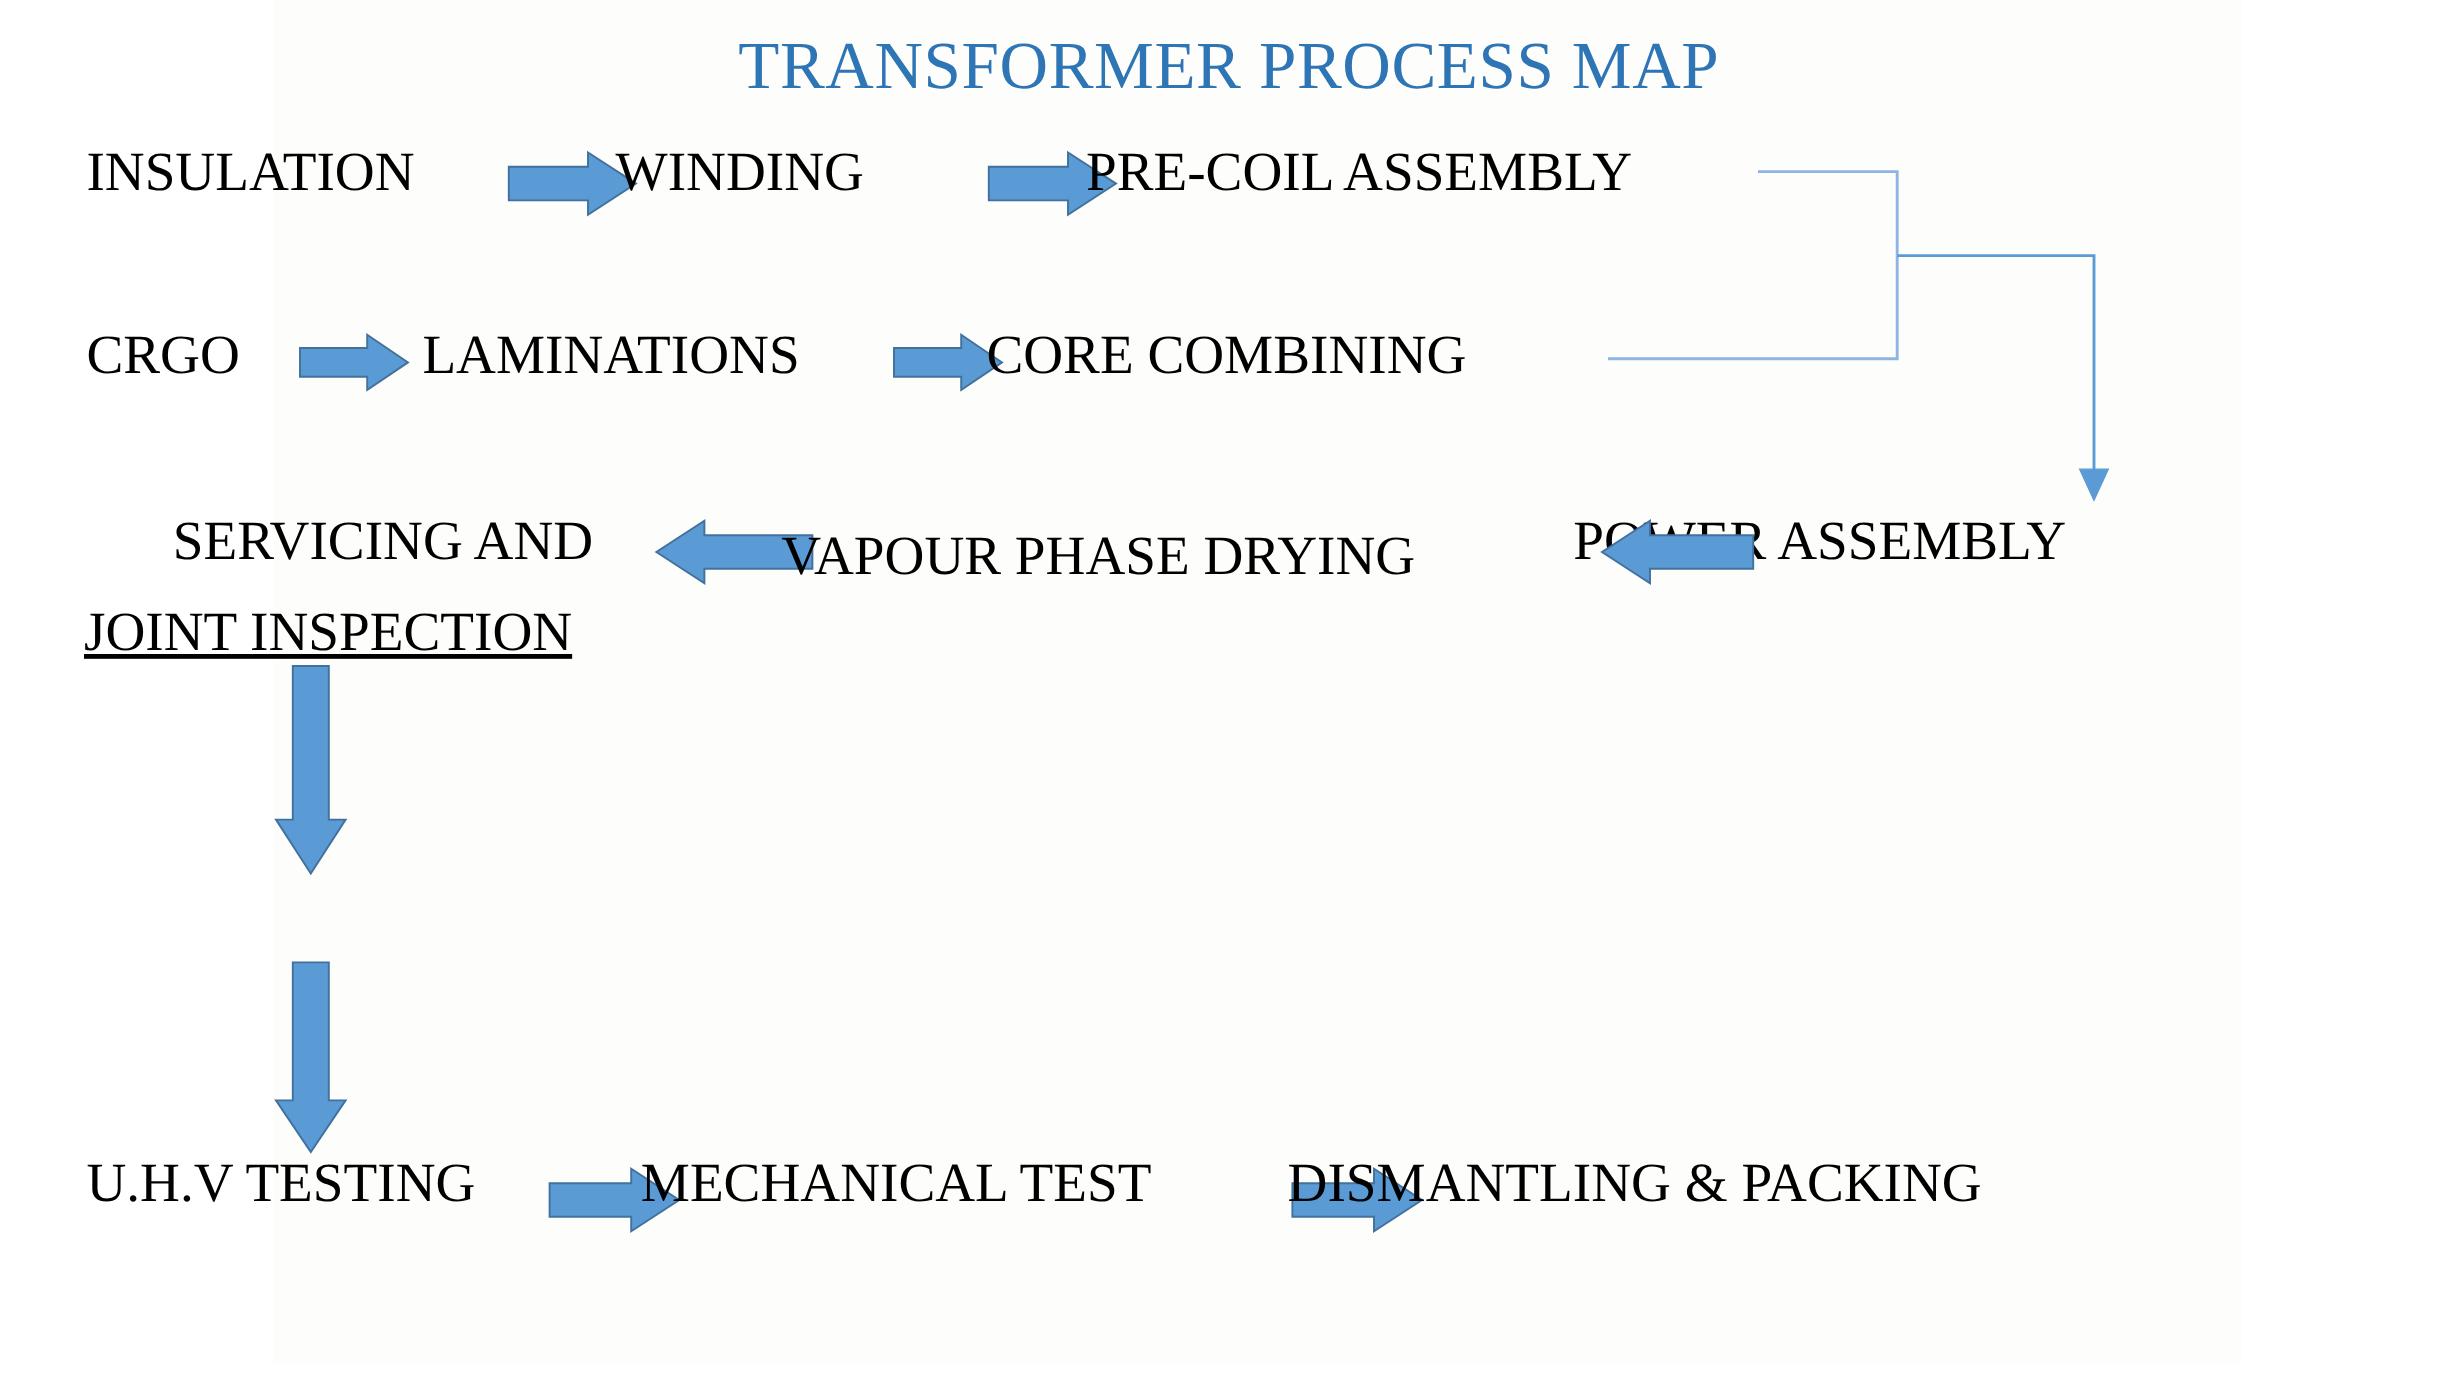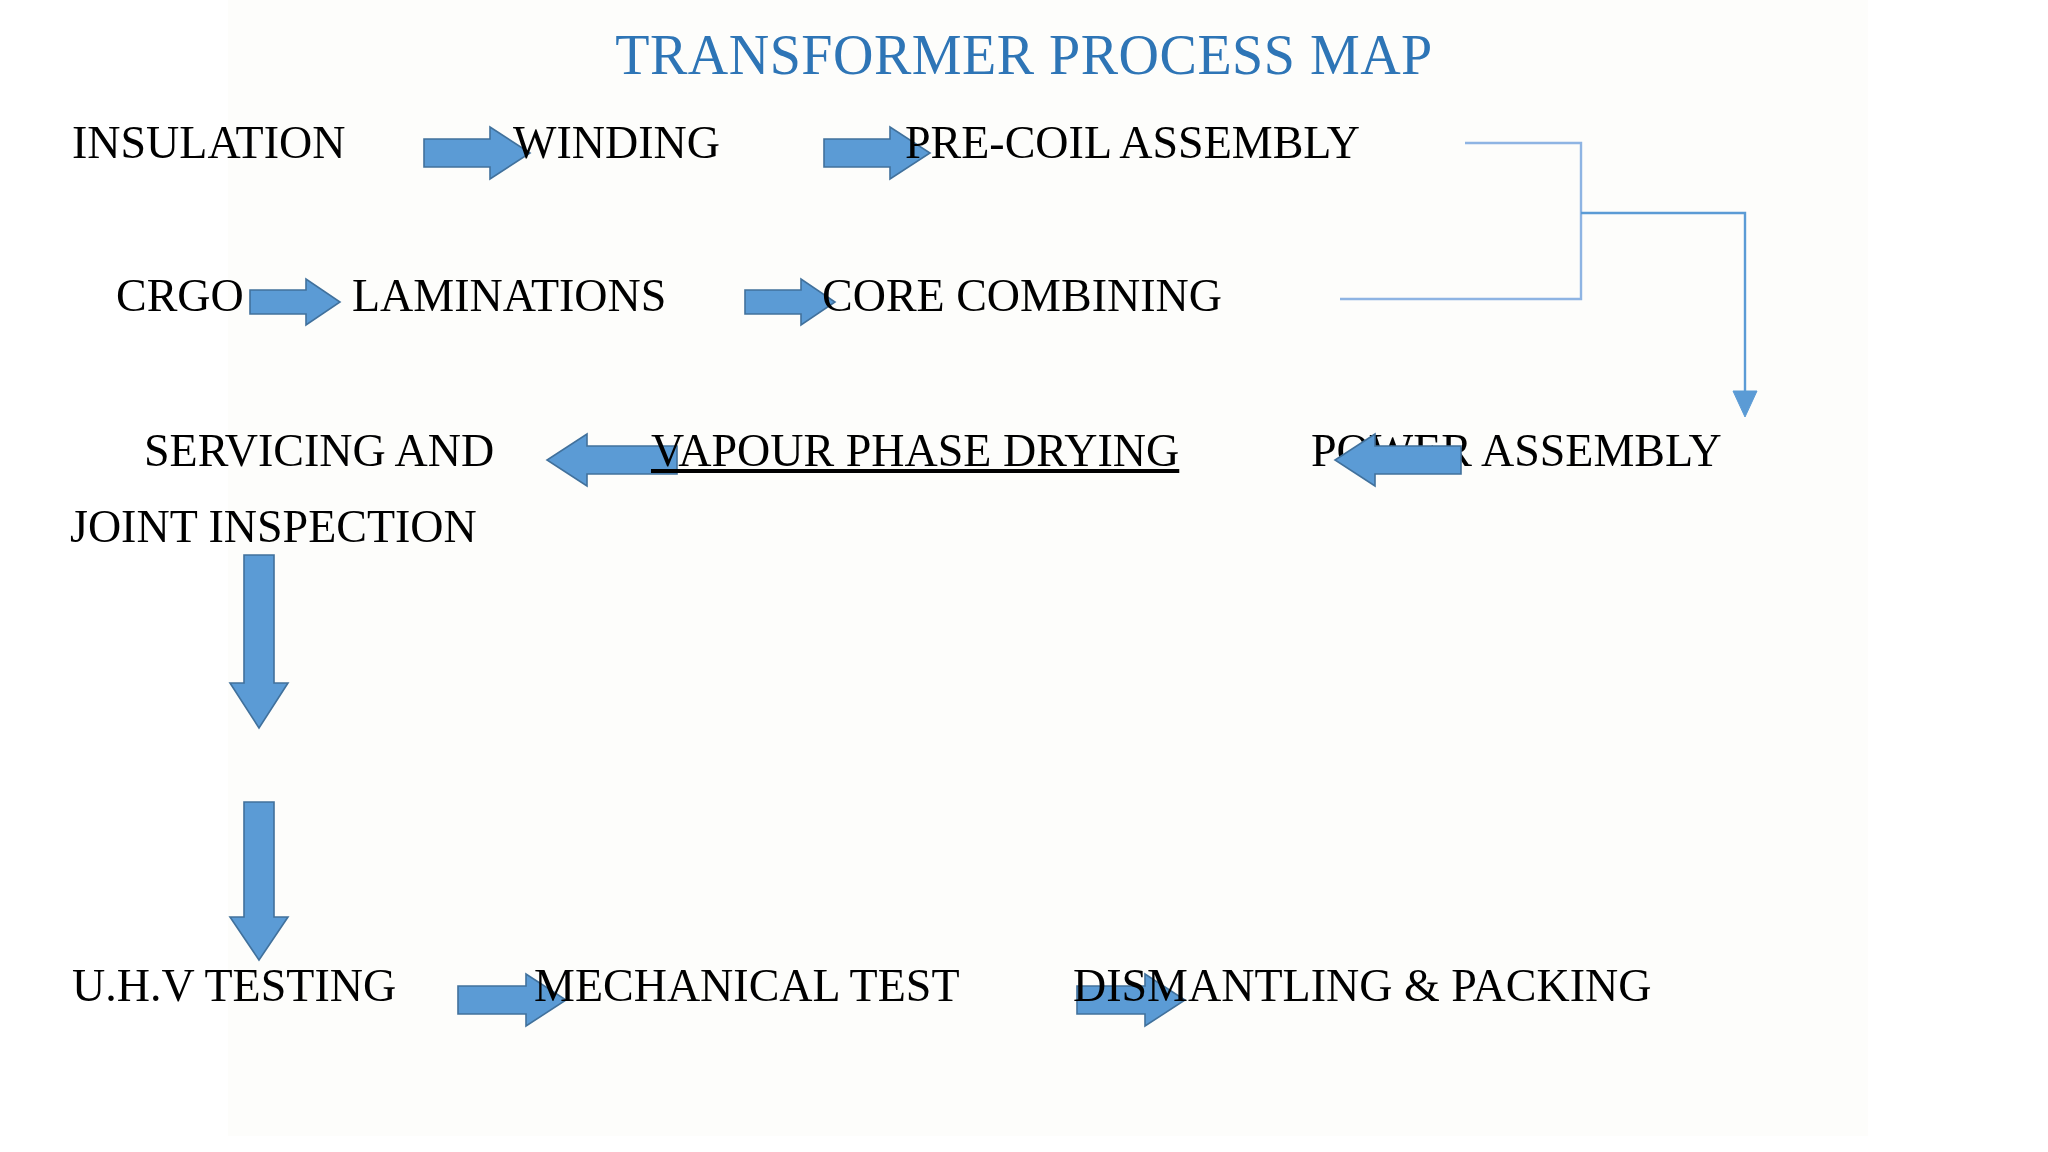--- a/index.html
+++ b/index.html
@@ -89,21 +89,21 @@
   <div class="node" style="left:513px; top:120px;">WINDING</div>
 
   <div class="arrow" style="left:824px; top:125px;">
     <svg width="108" height="56" viewBox="0 0 108 56">
       <polygon points="0,14 66,14 66,2 106,28 66,54 66,42 0,42" fill="#5B9BD5" stroke="#41719C" stroke-width="1.6"></polygon>
     </svg>
   </div>
 
   <div class="node" style="left:905px; top:120px;">PRE-COIL ASSEMBLY</div>
 
-  <div class="node" style="left:72px; top:273px;margin-left:44px;">CRGO</div>
+  <div class="node" style="left:72px; top:273px;">CRGO</div>
 
   <div class="arrow" style="left:250px; top:277px;">
     <svg width="92" height="50" viewBox="0 0 92 50">
       <polygon points="0,13 56,13 56,2 90,25 56,48 56,37 0,37" fill="#5B9BD5" stroke="#41719C" stroke-width="1.6"></polygon>
     </svg>
   </div>
 
   <div class="node" style="left:352px; top:273px;">LAMINATIONS</div>
 
   <div class="arrow" style="left:745px; top:277px;">
@@ -121,29 +121,29 @@
 
       <path d="M 20 179 L 261 179 L 261 93" fill="none" stroke="#8EB4E3" stroke-width="2.4"></path>
 
       <path d="M 261 93 L 425 93 L 425 277" fill="none" stroke="#5B9BD5" stroke-width="2.4"></path>
       <polygon points="425,297 413,271 437,271" fill="#5B9BD5" stroke="#5B9BD5" stroke-width="1"></polygon>
     </svg>
   </div>
 
   <div class="node" style="left:96px; top:428px;margin-left:48px;">SERVICING AND</div>
 
-  <div class="node" style="left:70px; top:504px;">JOINT INSPECTION</div>
+  <div class="node" style="left:70px; top:504px;text-decoration:underline;">JOINT INSPECTION</div>
 
   <div class="arrow" style="left:545px; top:432px;">
     <svg width="132" height="56" viewBox="0 0 132 56">
       <polygon points="132,14 42,14 42,2 2,28 42,54 42,42 132,42" fill="#5B9BD5" stroke="#41719C" stroke-width="1.6"></polygon>
     </svg>
   </div>
 
-  <div class="node" style="left:651px; top:428px;text-decoration:underline;">VAPOUR PHASE DRYING</div>
+  <div class="node" style="left:651px; top:440px;">VAPOUR PHASE DRYING</div>
 
   <div class="node" style="left:1311px; top:428px;">POWER ASSEMBLY</div>
 
   <div class="arrow" style="left:1333px; top:432px;">
     <svg width="128" height="56" viewBox="0 0 128 56">
       <polygon points="128,14 42,14 42,2 2,28 42,54 42,42 128,42" fill="#5B9BD5" stroke="#41719C" stroke-width="1.6"></polygon>
     </svg>
   </div>
 
   <div class="arrow" style="left:228px; top:555px;">

